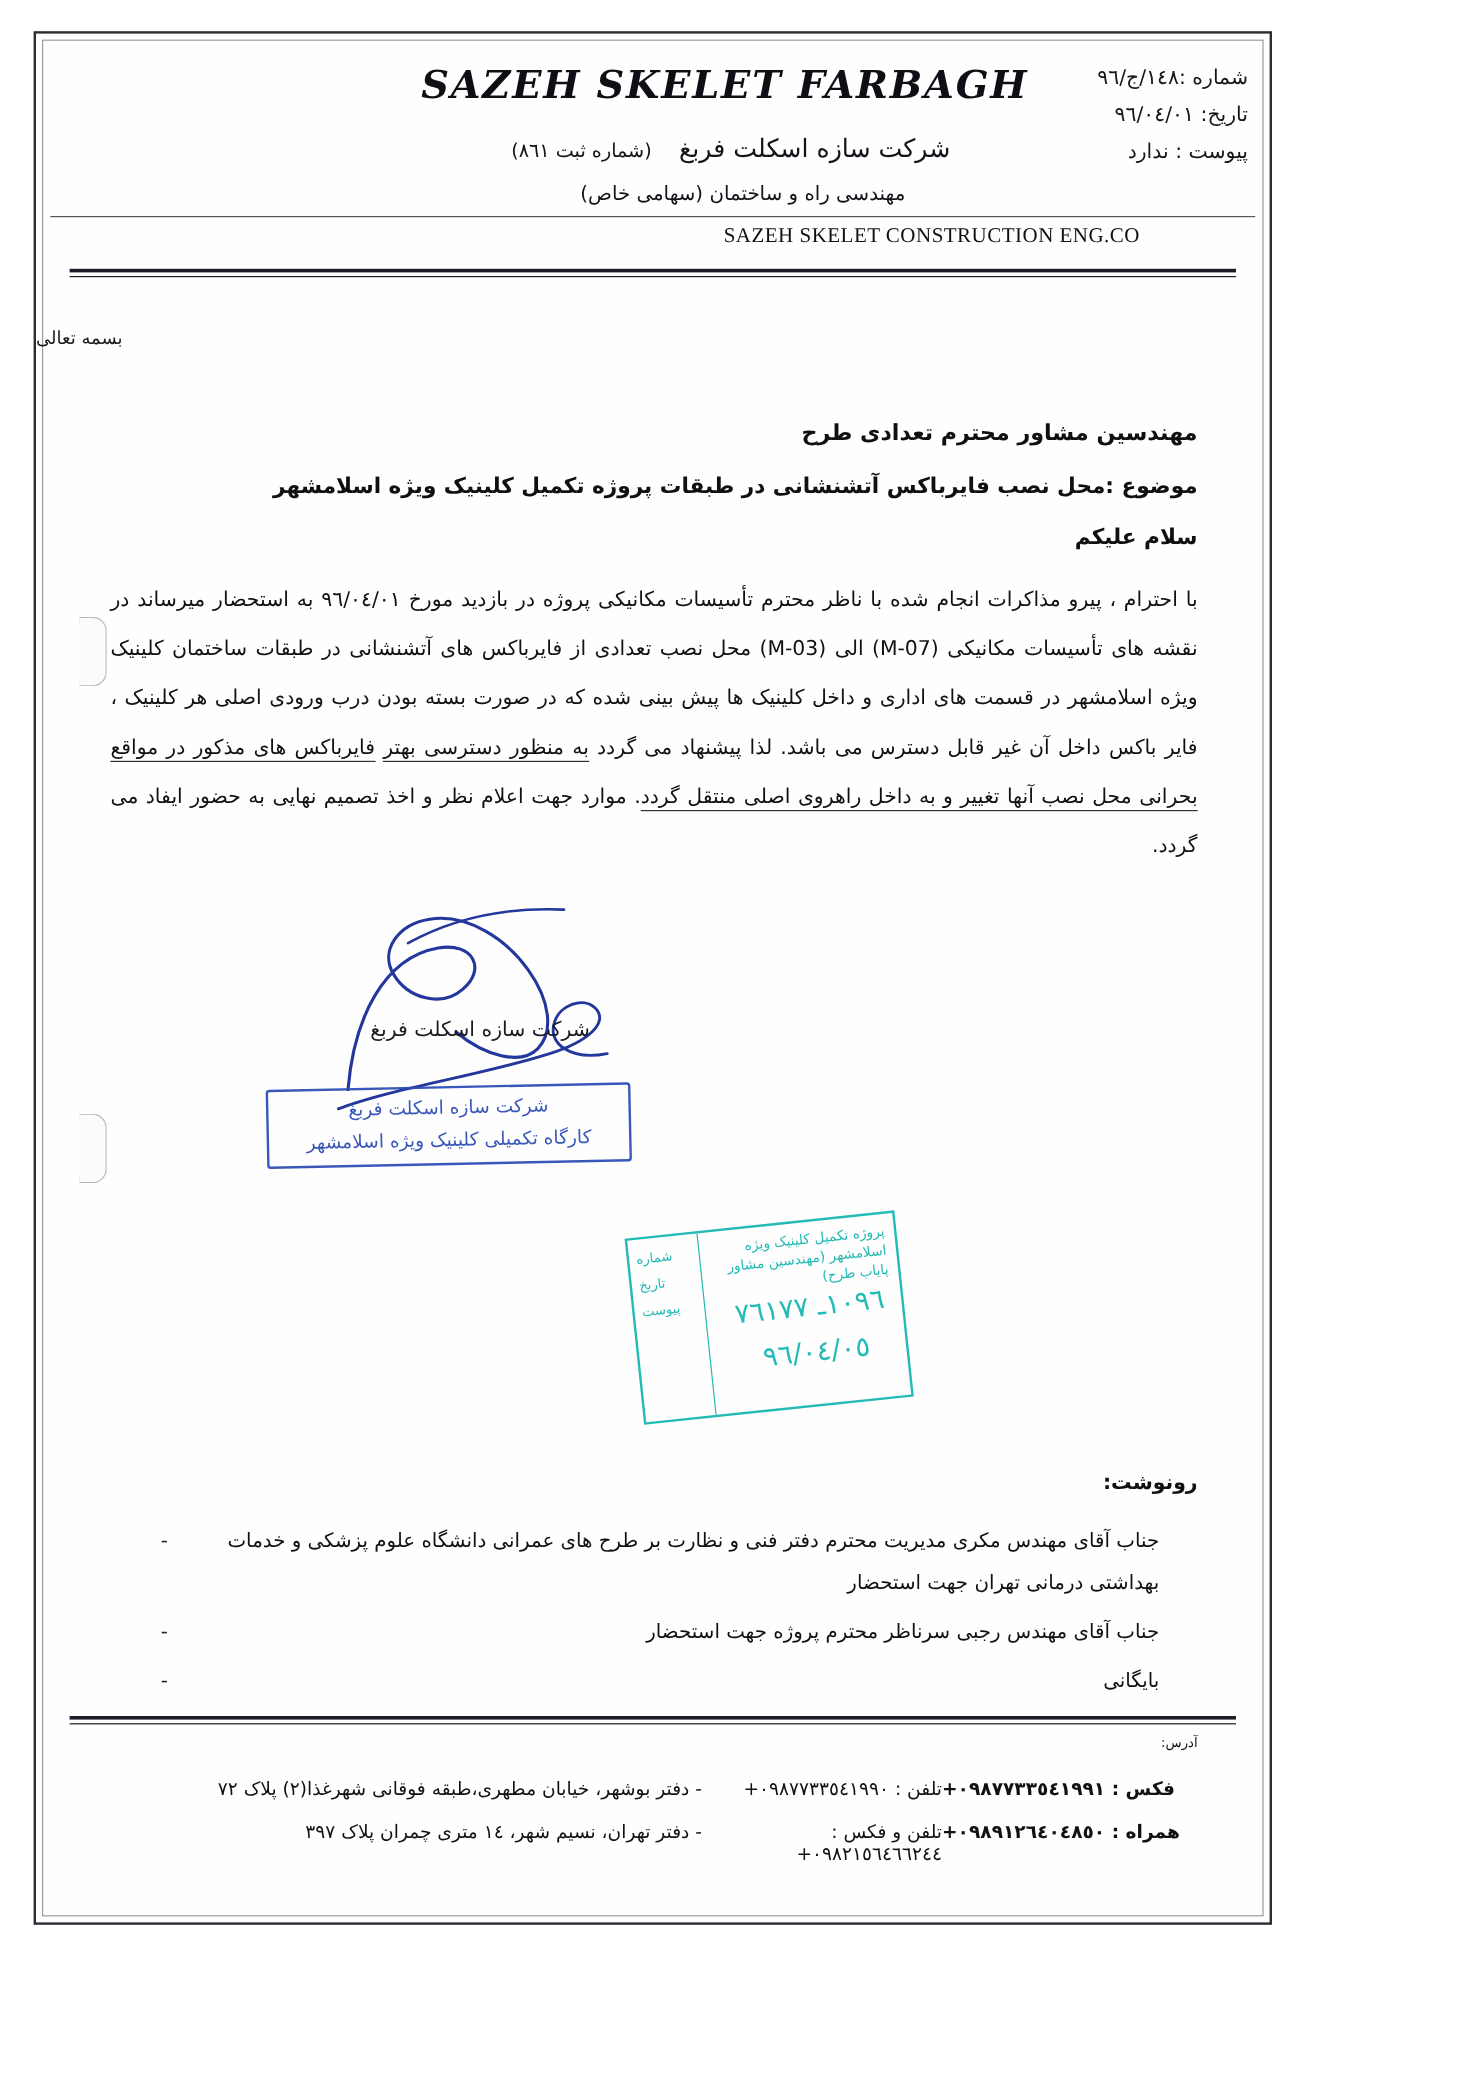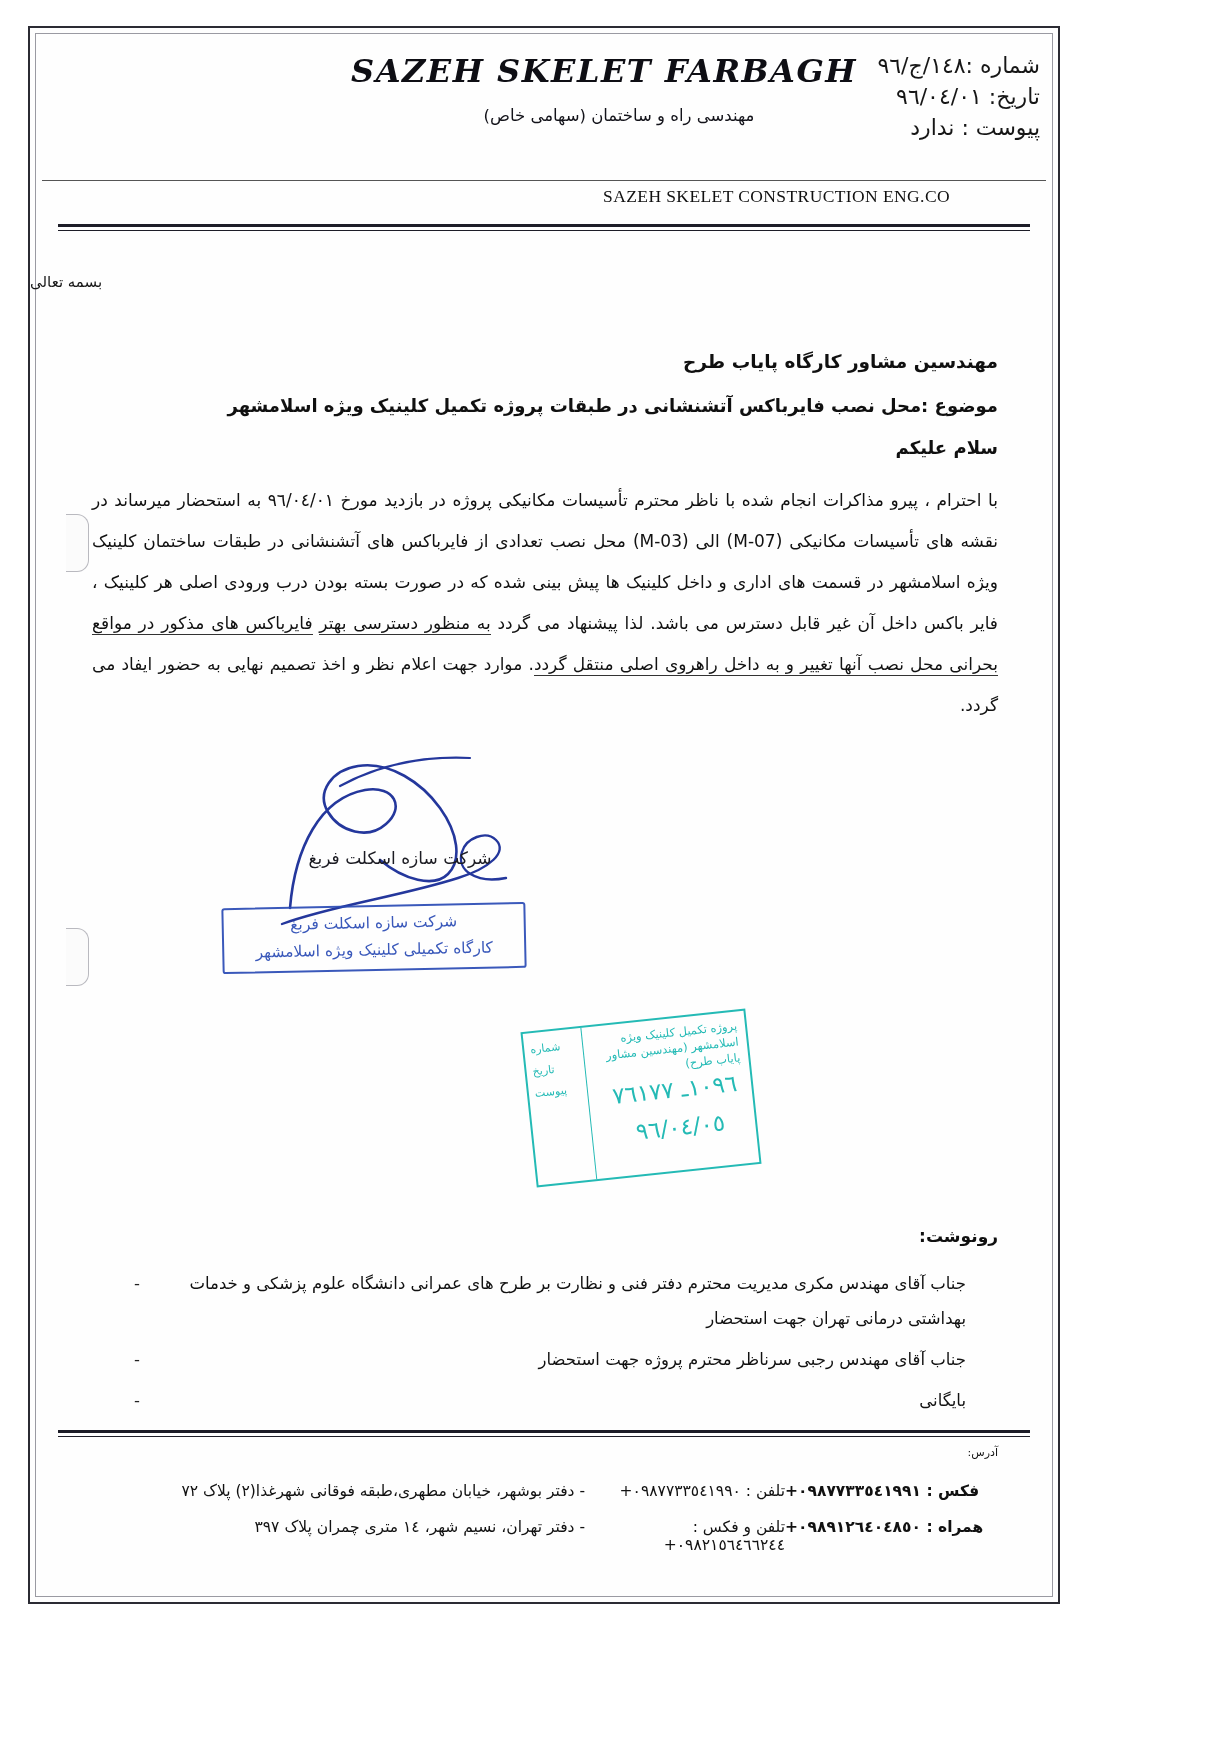--- a/index.html
+++ b/index.html
@@ -38,21 +38,21 @@
     left: 0; right: 0; top: 0;
     height: 182px;
   }
   .lh-left-box {
     position: absolute;
     right: 18px;
     top: 22px;
     width: 252px;
     text-align: right;
     direction: rtl;
-    font-size: 22px;
+    font-size: 17px;
     line-height: 31px;
     color: #161616;
   }
   .lh-rule {
     position: absolute;
     right: 12px;
     left: 12px;
     top: 152px;
     border-top: 1px solid #555;
   }
@@ -348,31 +348,35 @@
     <div class="lh-left-box">
       <div>شماره :١٤٨/ج/٩٦</div>
       <div>تاریخ: ٩٦/٠٤/٠١</div>
       <div>پیوست : ندارد</div>
     </div>
     <div class="lh-rule"></div>
     <div class="lh-sub-en">SAZEH SKELET CONSTRUCTION ENG.CO</div>
 
     <div class="lh-center">
       <div class="brand-en">SAZEH SKELET FARBAGH</div>
+      <div class="brand-fa1">
+        <span>شرکت سازه اسکلت فربغ</span>
+        <span class="reg">(شماره ثبت ٨٦١)</span>
+      </div>
       <div class="brand-fa2">مهندسی راه و ساختمان (سهامی خاص)</div>
     </div>
   </div>
   <div class="header-dbl-rule"></div>
   <div class="header-dbl-rule2"></div>
 
   <div class="punch p1"></div>
   <div class="punch p2"></div>
 
   <div class="basmala">بسمه تعالی</div>
-  <div class="addressee">مهندسین مشاور کارگاه پایاب طرح</div>
+  <div class="addressee">مهندسین مشاور محترم تعدادی طرح</div>
   <div class="subject">موضوع :محل نصب فایرباکس آتشنشانی در طبقات  پروژه تکمیل کلینیک ویژه اسلامشهر</div>
   <div class="greeting">سلام علیکم</div>
 
   <div class="body-text">
     <p>
       <span>با احترام ، پیرو مذاکرات انجام شده با ناظر محترم تأسیسات مکانیکی پروژه در بازدید مورخ ٩٦/٠٤/٠١ به استحضار میرساند در نقشه های تأسیسات مکانیکی </span><span class="ltr-code">(M-07)</span><span> الی </span><span class="ltr-code">(M-03)</span><span> محل نصب تعدادی از فایرباکس های آتشنشانی در طبقات ساختمان کلینیک ویژه اسلامشهر در قسمت های اداری و داخل کلینیک ها پیش بینی شده که در صورت بسته بودن درب ورودی اصلی هر کلینیک ، فایر باکس داخل آن غیر قابل دسترس می باشد. لذا پیشنهاد می گردد </span><span class="u-line">به منظور دسترسی بهتر</span><span> </span><span class="u-line">فایرباکس های مذکور در مواقع بحرانی محل نصب آنها تغییر و به داخل راهروی اصلی منتقل گردد</span><span>. موارد جهت اعلام نظر و اخذ تصمیم نهایی به حضور ایفاد می گردد.</span>
     </p>
   </div>
 
   <div class="sig-area">

